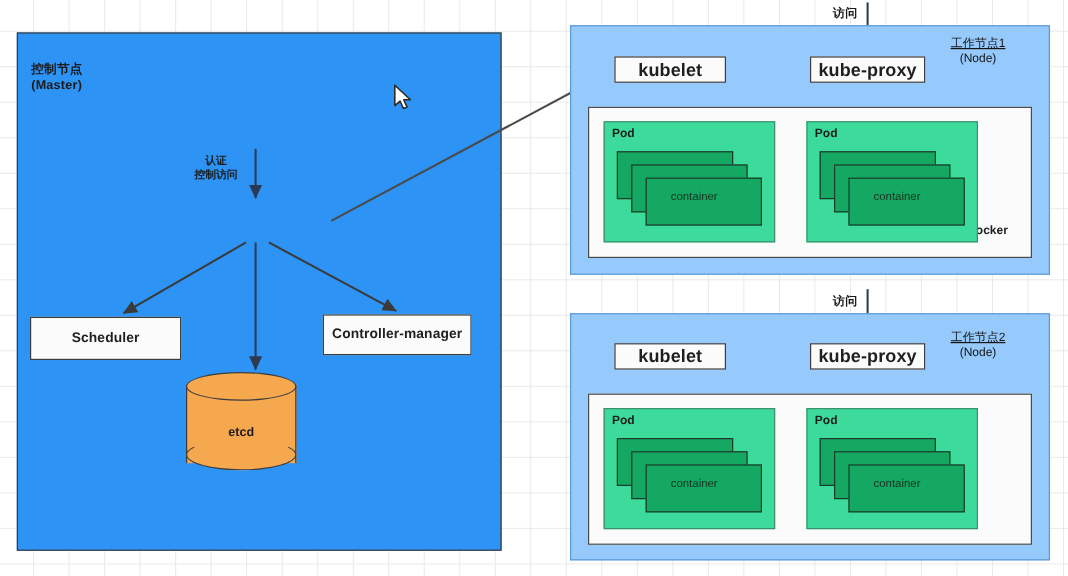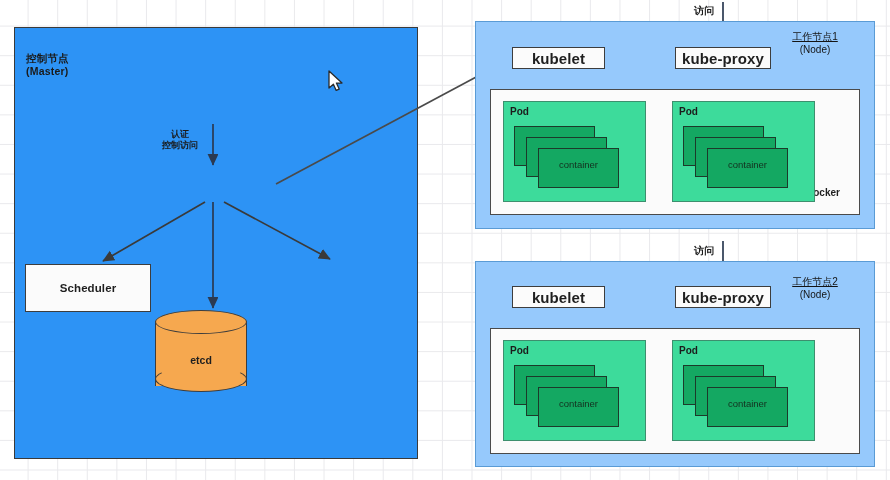--- a/index.html
+++ b/index.html
@@ -50,21 +50,21 @@
     display: flex;
     align-items: center;
     justify-content: center;
     font-size: 11.5px;
     font-weight: bold;
     color: #1f1f1f;
     letter-spacing: 0.1px;
   }
   .box-kuberctl     { left: 152px; top: 94px;  width: 122px; height: 30px; }
   .box-apiserver    { left: 152px; top: 168px; width: 122px; height: 34px; }
-  .box-scheduler    { left: 25px;  top: 264px; width: 126px; height: 48px; }
+  .box-scheduler    { left: 25px;  top: 264px; width: 126px; height: 36px; }
   .box-controller   { left: 269px; top: 262px; width: 124px; height: 34px; }
 
   
   .auth-label {
     left: 148px; top: 129px; width: 64px;
     text-align: center;
     font-size: 9px;
     font-weight: bold;
     color: #1a1a1a;
     line-height: 11px;
@@ -152,21 +152,21 @@
   }
   .pod1a { left: 503px; top: 101px; }
   .pod1b { left: 672px; top: 101px; }
   .pod2a { left: 503px; top: 340px; }
   .pod2b { left: 672px; top: 340px; }
 
   .cont {
     position: absolute;
     background: #14a862;
     border: 1.5px solid #1c3a2a;
-    width: 79px; height: 38px;
+    width: 79px; height: 38px; padding-left: 16px;
   }
   .c1 { left: 10px;  top: 24px; }
   .c2 { left: 22px;  top: 35px; }
   .c3 { left: 34px;  top: 46px; }
   .cont-text {
     position: absolute; left: 0; top: 10px; width: 79px;
     text-align: center;
     font-size: 9.5px;
     color: #14301f;
   }
@@ -242,20 +242,23 @@
 
 
   <div class="abs auth-label">认证
 控制访问</div>
 
 
   <div class="abs wbox box-scheduler">
     <span>Scheduler</span>
   </div>
 
+  <div class="abs wbox box-controller">
+    <span>Controller-manager</span>
+  </div>
 
   <div class="abs etcd-wrap">
     <div class="etcd-body"></div>
     <div class="etcd-bottom"></div>
     <div class="etcd-top"></div>
     <div class="etcd-text">etcd</div>
   </div>
 
   <div class="abs worker-panel worker1"></div>
   <div class="abs access-label al1">访问</div>

